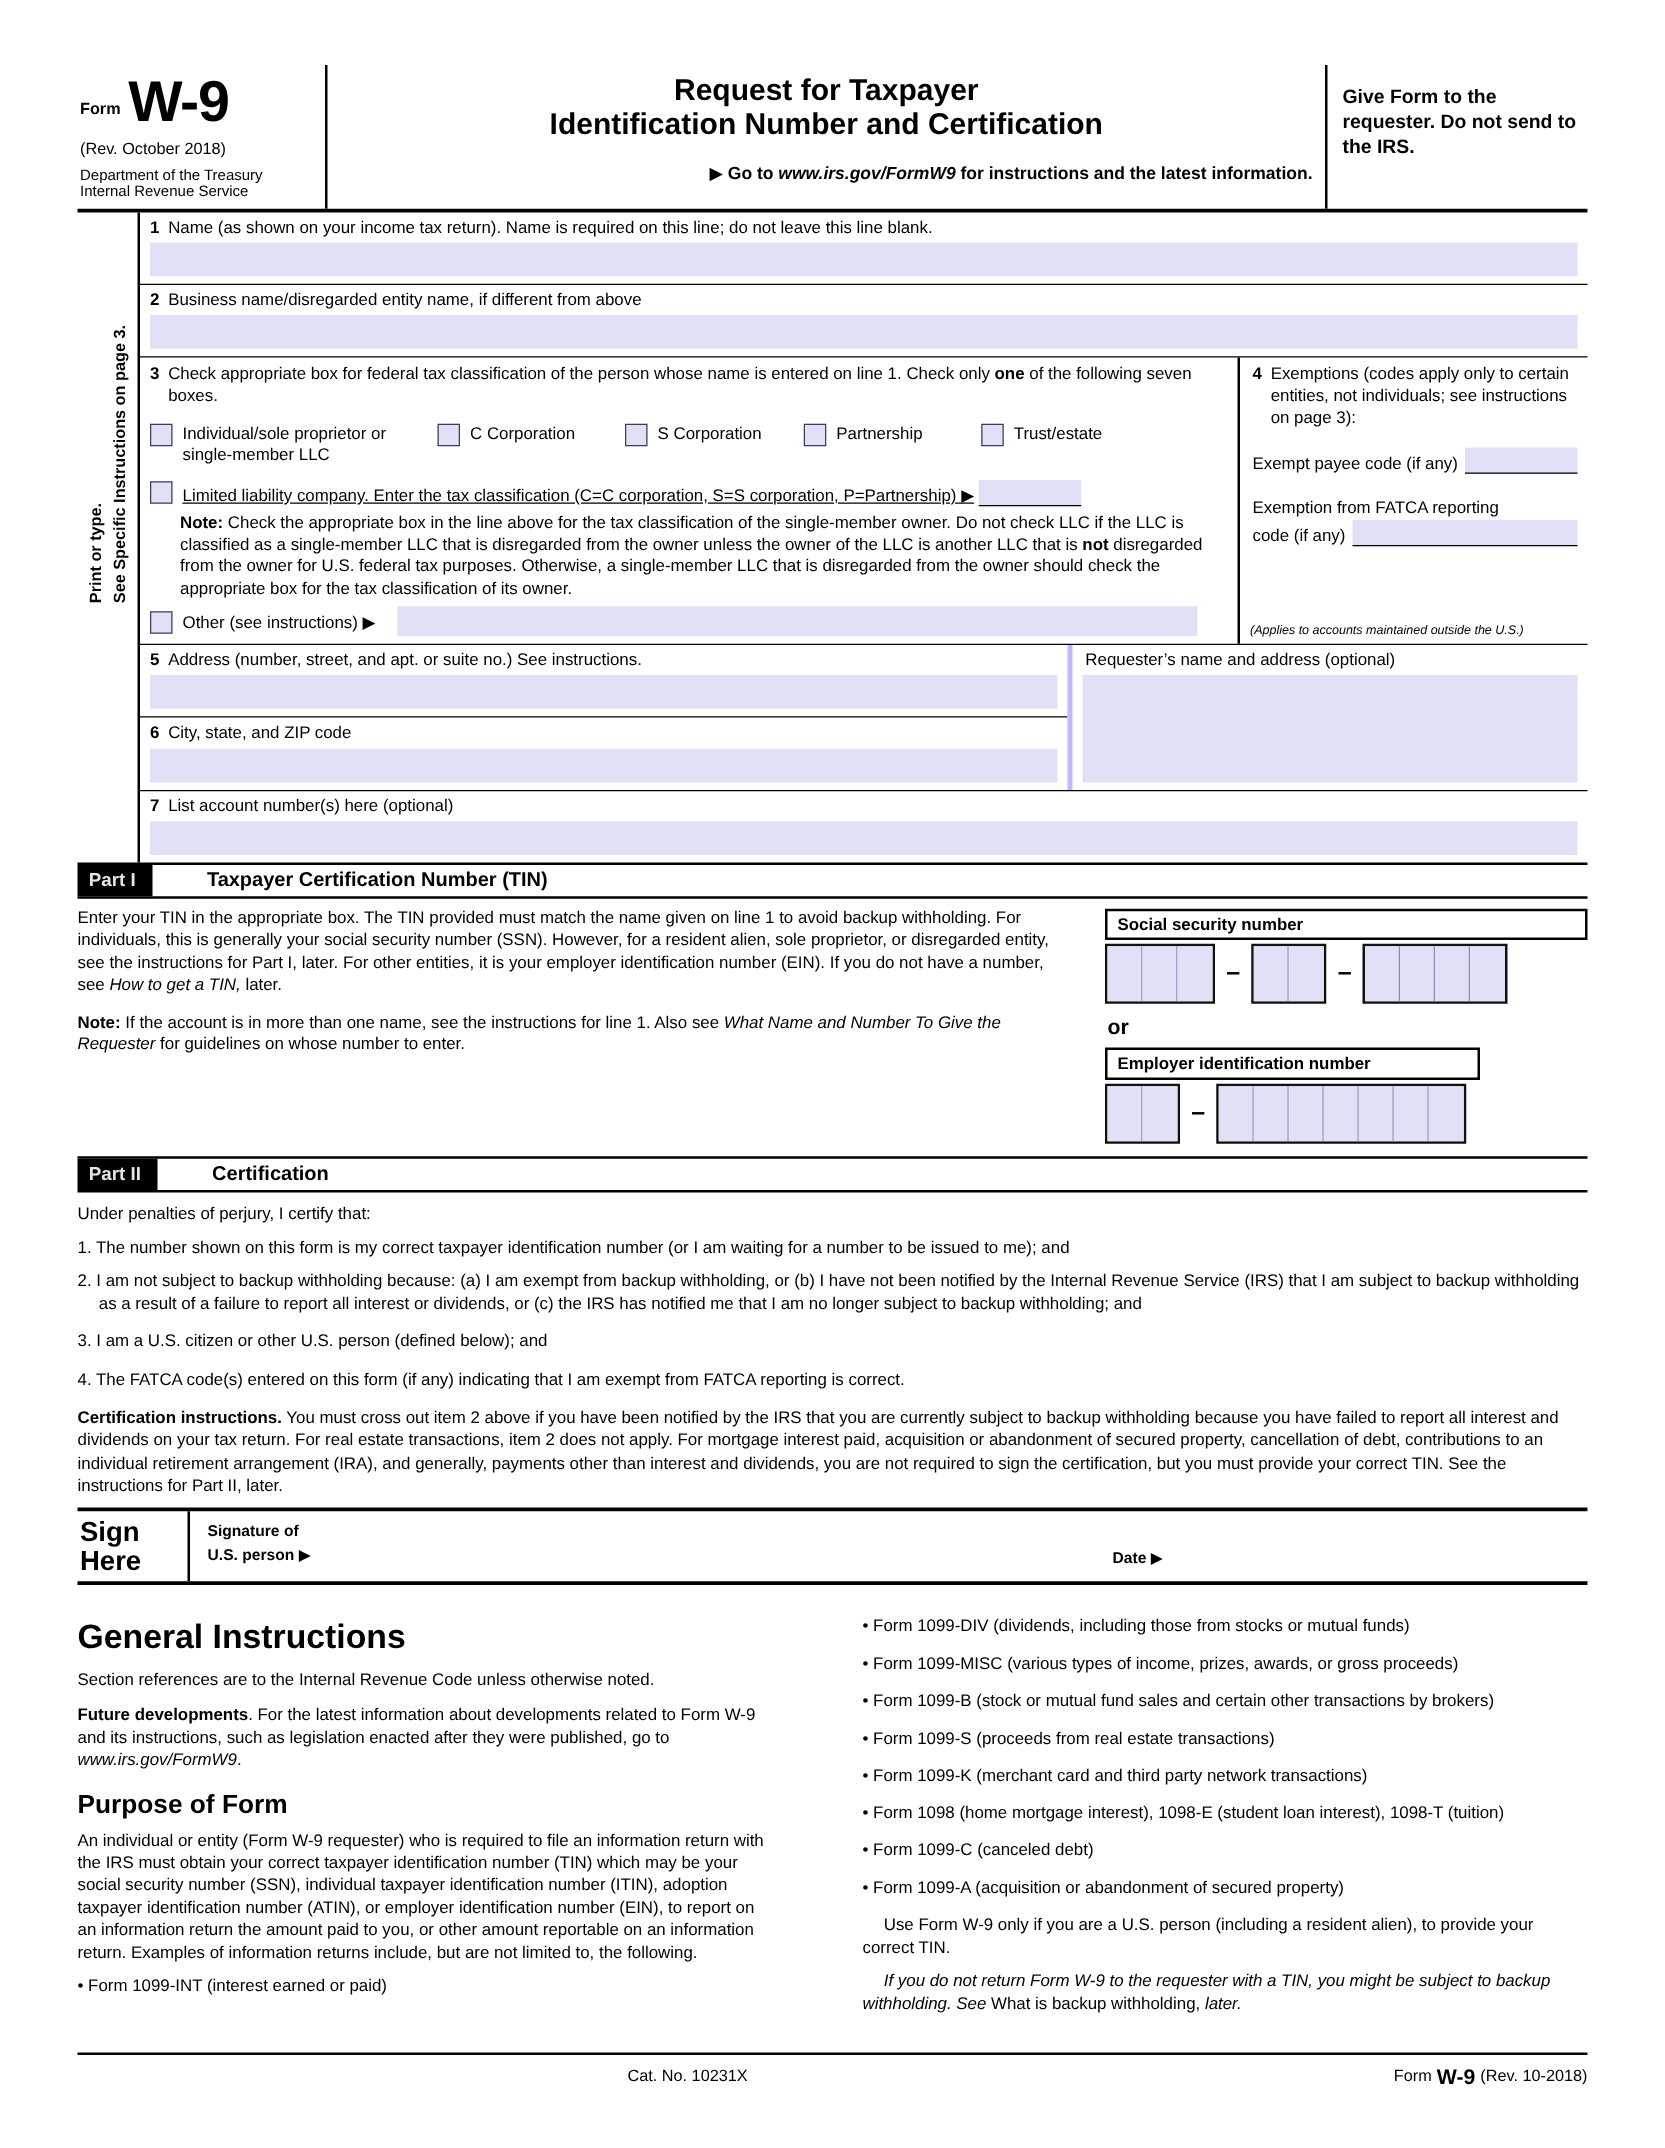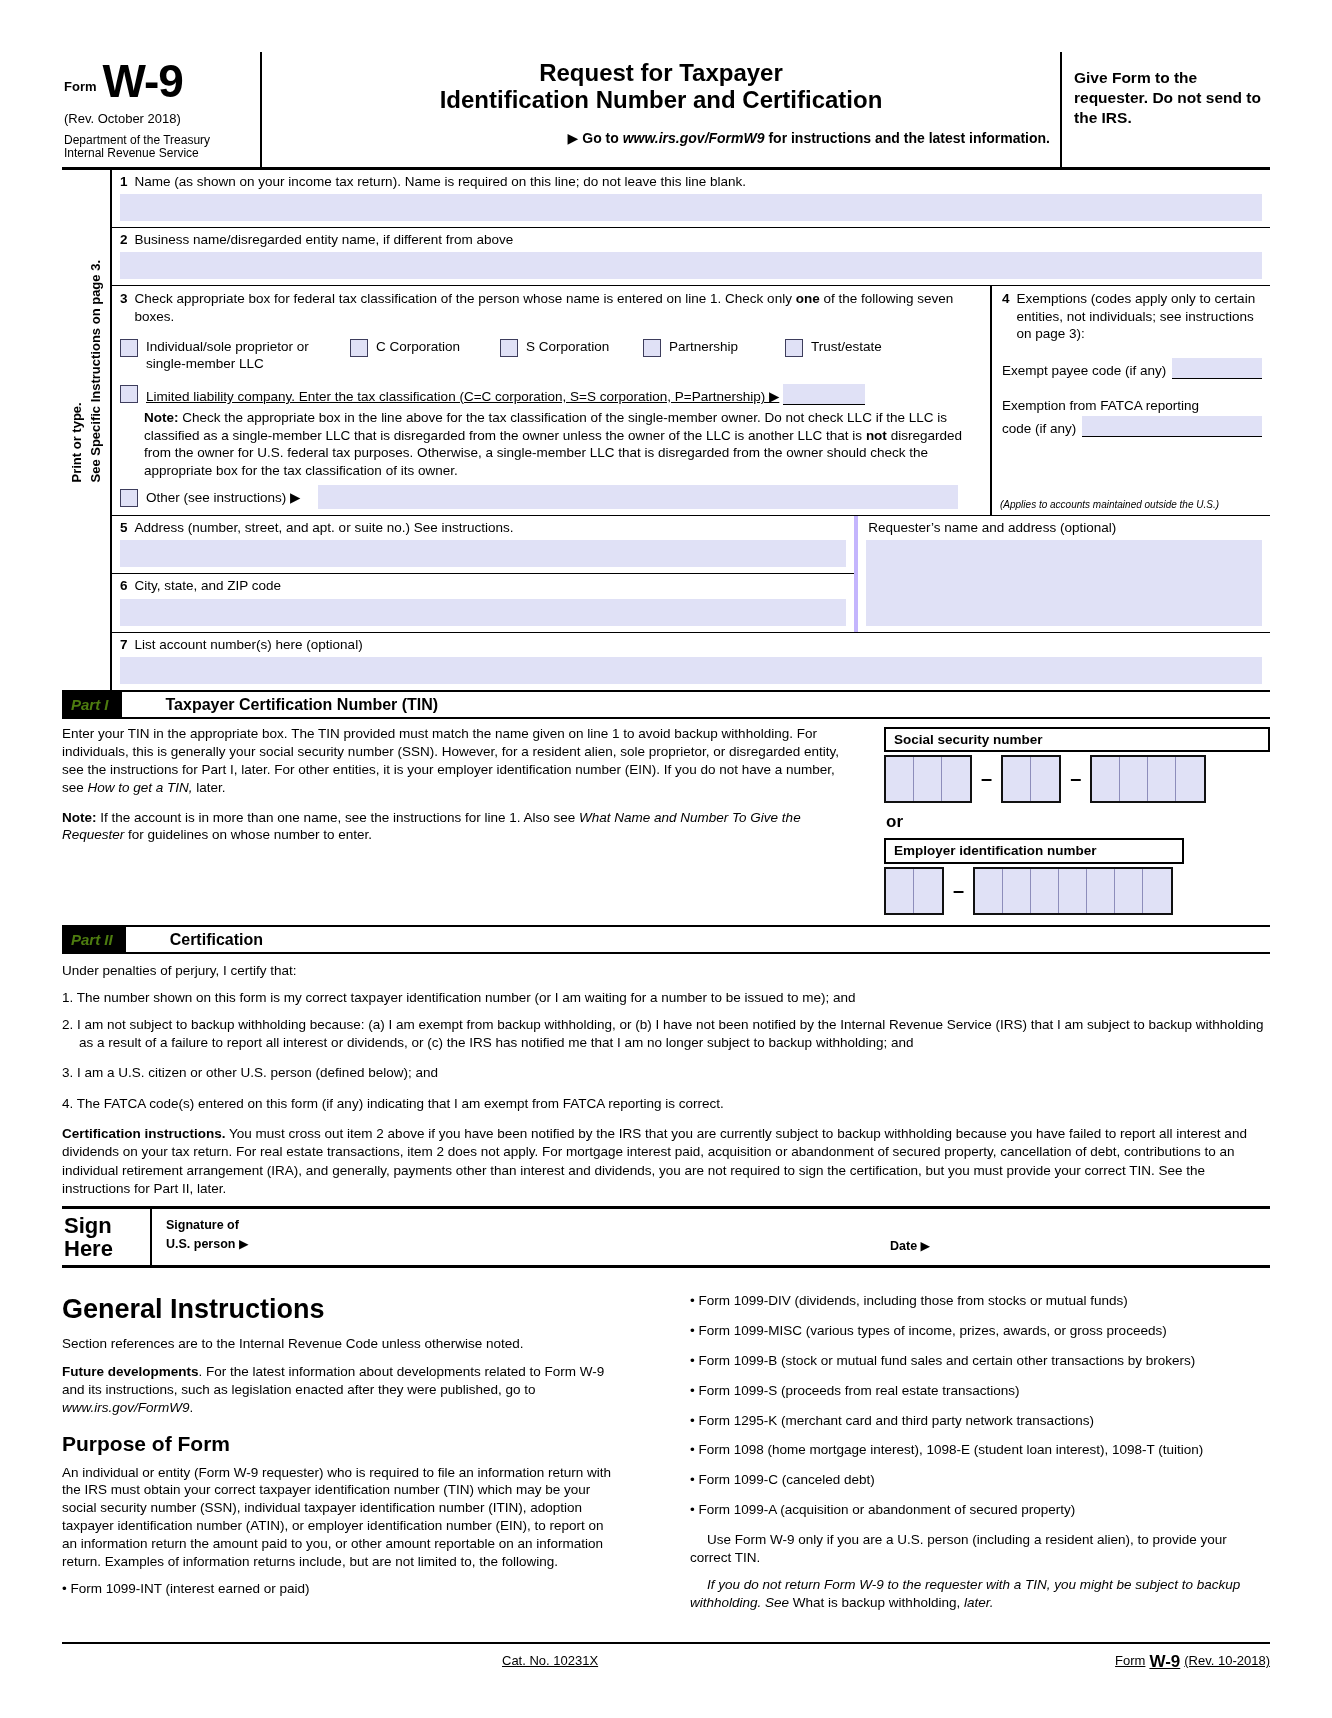--- a/index.html
+++ b/index.html
@@ -50,21 +50,21 @@
   .fatca-line2{display:flex;align-items:flex-end;margin-top:2px;}
   .applies{position:absolute;left:8px;bottom:4px;font-size:10px;font-style:italic;}
   
   .r56{display:flex;border-bottom:1.5px solid #000;}
   .r56-left{width:64.1%;box-sizing:border-box;}
   .r5{border-bottom:1.5px solid #000;}
   .r56-right{flex:1;border-left:4px solid #c4b5fd;display:flex;flex-direction:column;}
   .req-fill{flex:1;background:#e0e1f6;margin:2px 8px 6px 8px;}
   
   .partbar{display:flex;align-items:stretch;border-bottom:2.5px solid #000;}
-  .part-chip{background:#000;color:#4d7c0f;font-weight:bold;font-size:15px;padding:3px 13px 3px 9px;font-style:italic;}
+  .part-chip{background:#000;color:#e5e5e5;font-weight:bold;font-size:15px;padding:3px 13px 3px 9px;}
   .part-title{font-weight:bold;font-size:16px;padding:3px 0 0 44px;}
   
   .p1body{display:flex;padding:6px 0 10px 0;}
   .p1left{width:69%;box-sizing:border-box;padding-right:24px;}
   .p1left p{margin:0 0 12px 0;line-height:1.33;}
   .p1right{flex:1;padding-top:2px;}
   .numbox-label{border:2px solid #000;font-weight:bold;padding:2px 8px;}
   .ssn-label{width:386px;box-sizing:border-box;}
   .ein-label{width:300px;box-sizing:border-box;}
   .cells-row{display:flex;align-items:center;margin-top:3px;}
@@ -89,21 +89,21 @@
   .gi{display:flex;margin-top:24px;}
   .gi-left{width:558px;box-sizing:border-box;}
   .gi-gap{width:70px;}
   .gi-right{flex:1;}
   .gi h1{font-size:27px;margin:4px 0 12px 0;line-height:1;}
   .gi h2{font-size:21px;margin:16px 0 10px 0;line-height:1;}
   .gi p{margin:0 0 10px 0;line-height:1.32;}
   .bullet{margin:0 0 12px 0 !important;}
   .indent1{text-indent:17px;}
   
-  .footer{border-top:2.5px solid #000;margin-top:20px;padding-top:9px;display:flex;align-items:center;font-size:13px;text-decoration:underline;}
+  .footer{border-top:2.5px solid #000;margin-top:20px;padding-top:9px;display:flex;align-items:center;font-size:13px;}
   .cat{margin-left:440px;}
   .f-right{margin-left:auto;display:flex;align-items:flex-end;gap:4px;}
   .f-w9{font-weight:bold;font-size:17px;line-height:.9;}
 </style>
 </head>
 <body>
 
 <div class="page">
 
   <div class="header">
@@ -342,21 +342,21 @@
       <h2>Purpose of Form</h2>
       <p>An individual or entity (Form W-9 requester) who is required to file an information return with the IRS must obtain your correct taxpayer identification number (TIN) which may be your social security number (SSN), individual taxpayer identification number (ITIN), adoption taxpayer identification number (ATIN), or employer identification number (EIN), to report on an information return the amount paid to you, or other amount reportable on an information return. Examples of information returns include, but are not limited to, the following.</p>
       <p class="bullet">• Form 1099-INT (interest earned or paid)</p>
     </div>
     <div class="gi-gap"></div>
     <div class="gi-right">
       <p class="bullet">• Form 1099-DIV (dividends, including those from stocks or mutual funds)</p>
       <p class="bullet">• Form 1099-MISC (various types of income, prizes, awards, or gross proceeds)</p>
       <p class="bullet">• Form 1099-B (stock or mutual fund sales and certain other transactions by brokers)</p>
       <p class="bullet">• Form 1099-S (proceeds from real estate transactions)</p>
-      <p class="bullet">• Form 1295-K (merchant card and third party network transactions)</p>
+      <p class="bullet">• Form 1099-K (merchant card and third party network transactions)</p>
       <p class="bullet">• Form 1098 (home mortgage interest), 1098-E (student loan interest), 1098-T (tuition)</p>
       <p class="bullet">• Form 1099-C (canceled debt)</p>
       <p class="bullet">• Form 1099-A (acquisition or abandonment of secured property)</p>
       <p class="indent1">Use Form W-9 only if you are a U.S. person (including a resident alien), to provide your correct TIN.</p>
       <p class="indent1"><span class="i">If you do not return Form W-9 to the requester with a TIN, you might be subject to backup withholding. See </span><span>What is backup withholding,</span><span class="i"> later.</span></p>
     </div>
   </div>
 
   <div class="footer">
     <span class="cat">Cat. No. 10231X</span>

